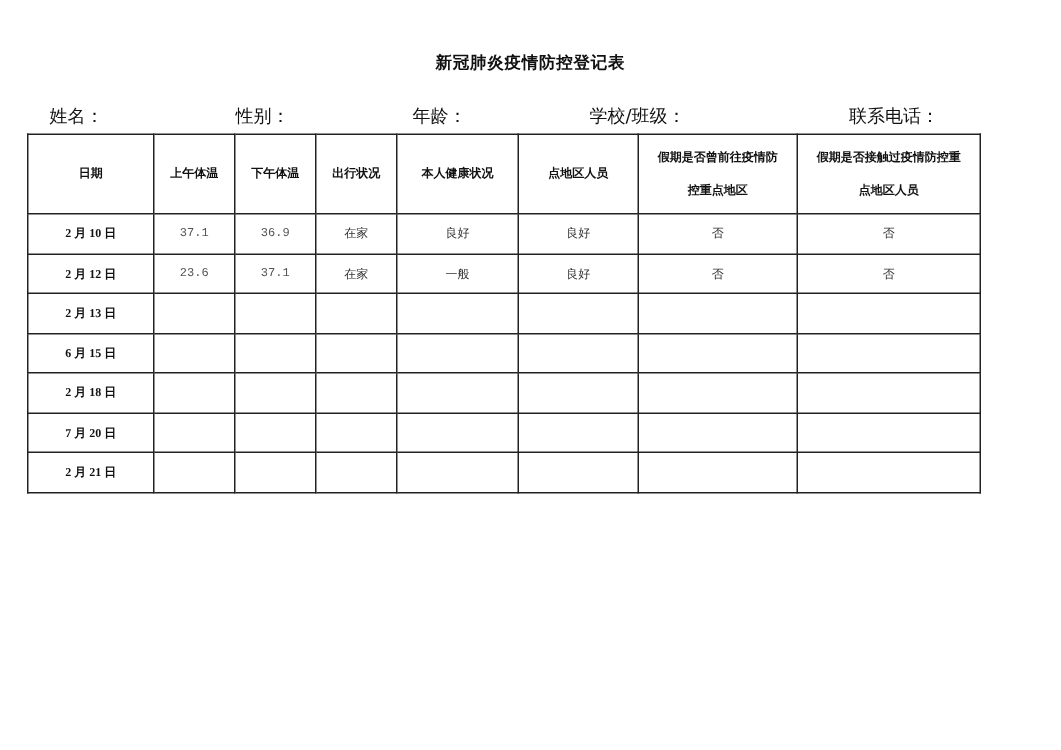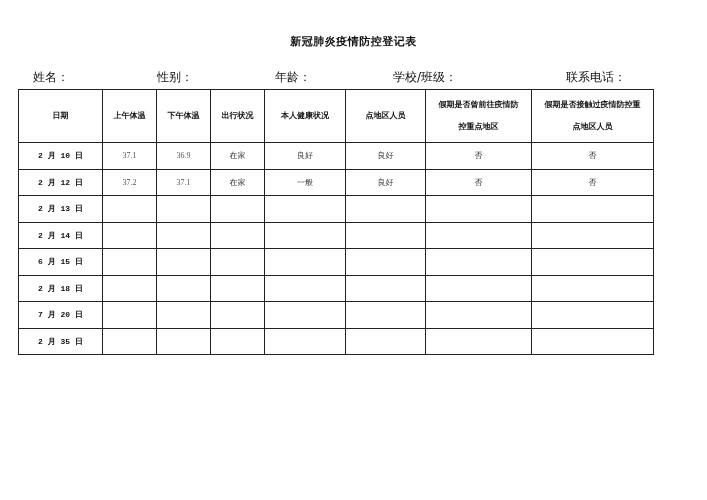--- a/index.html
+++ b/index.html
@@ -8,22 +8,22 @@
   .title { position: absolute; left: 0; width: 707px; top: 34px; text-align: center;
            font-size: 11px; font-weight: bold; letter-spacing: 0.5px; }
   .fields { position: absolute; top: 69px; left: 0; width: 707px; height: 18px; font-size: 12px; }
   .field { position: absolute; white-space: nowrap; margin-left: 10px; }
   table.reg { position: absolute; left: 18px; top: 89px; border-collapse: collapse;
               table-layout: fixed; width: 635px; }
   table.reg td, table.reg th { border: 1px solid #222; padding: 0; text-align: center;
               vertical-align: middle; overflow: hidden; }
   table.reg th { height: 52px; font-size: 8px; font-weight: bold; line-height: 22px; }
   table.reg td { height: 25.5px; font-size: 8px; color: #333; }
-  table.reg td.date { font-weight: bold; color: #111; font-family: Liberation Mono, monospace; font-size: 8px; }
-  table.reg td.num { font-family: Liberation Serif, serif; color: #555; font-size: 8px; }
+  table.reg td.date { font-weight: bold; color: #111; font-family: Liberation Serif, serif; font-size: 8px; }
+  table.reg td.num { font-family: Liberation Mono, monospace; color: #555; font-size: 8px; }
 </style>
 </head>
 <body>
 
 <div class="title">新冠肺炎疫情防控登记表</div>
 
 <div class="fields">
   <span class="field" style="left:23px">姓名：</span>
   <span class="field" style="left:147px">性别：</span>
   <span class="field" style="left:265px">年龄：</span>
@@ -66,40 +66,30 @@
         <td class="num">37.1</td>
         <td class="num">36.9</td>
         <td>在家</td>
         <td>良好</td>
         <td>良好</td>
         <td>否</td>
         <td>否</td>
       </tr>
       <tr>
         <td class="date">2 月 12 日</td>
-        <td class="num">37.2</td>
+        <td class="num">23.6</td>
         <td class="num">37.1</td>
         <td>在家</td>
         <td>一般</td>
         <td>良好</td>
         <td>否</td>
         <td>否</td>
       </tr>
       <tr>
         <td class="date">2 月 13 日</td>
-        <td class="num"></td>
-        <td class="num"></td>
-        <td></td>
-        <td></td>
-        <td></td>
-        <td></td>
-        <td></td>
-      </tr>
-      <tr>
-        <td class="date">2 月 14 日</td>
         <td class="num"></td>
         <td class="num"></td>
         <td></td>
         <td></td>
         <td></td>
         <td></td>
         <td></td>
       </tr>
       <tr>
         <td class="date">6 月 15 日</td>
@@ -125,21 +115,21 @@
         <td class="date">7 月 20 日</td>
         <td class="num"></td>
         <td class="num"></td>
         <td></td>
         <td></td>
         <td></td>
         <td></td>
         <td></td>
       </tr>
       <tr>
-        <td class="date">2 月 35 日</td>
+        <td class="date">2 月 21 日</td>
         <td class="num"></td>
         <td class="num"></td>
         <td></td>
         <td></td>
         <td></td>
         <td></td>
         <td></td>
       </tr>
     </tbody>
 </table>

